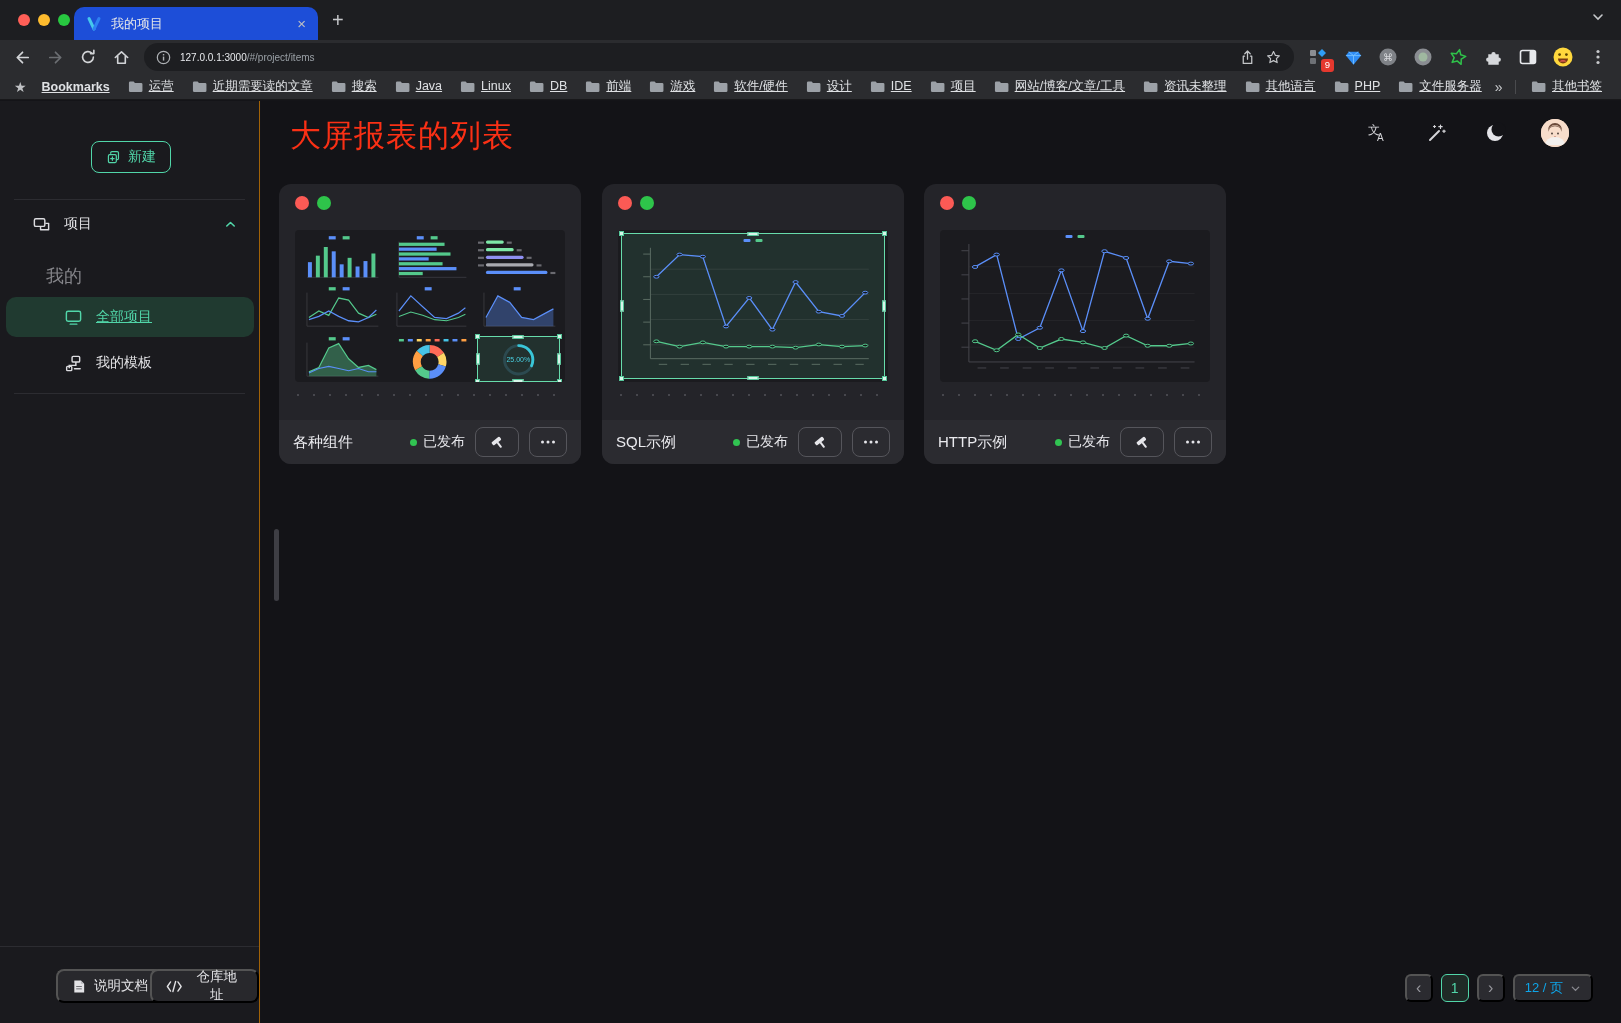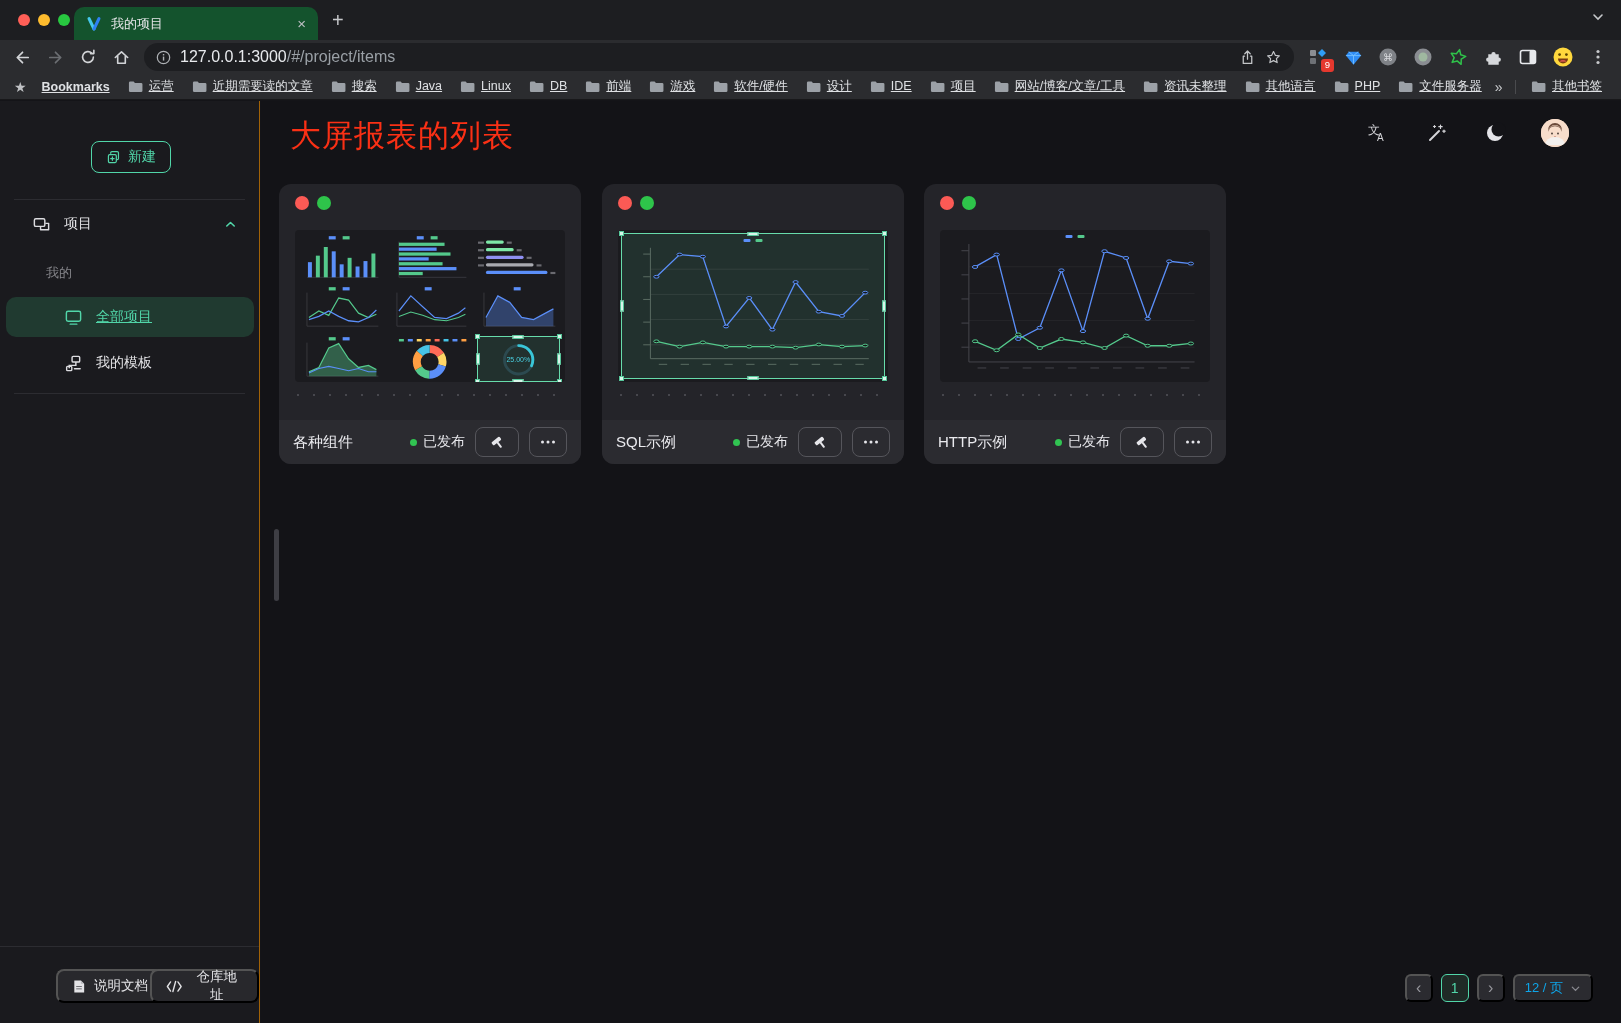--- a/index.html
+++ b/index.html
@@ -4,29 +4,29 @@
 <style>
   * { margin:0; padding:0; box-sizing:border-box; }
   html,body { background:#000; }
   body { font-family:"Liberation Sans","DejaVu Sans",sans-serif; }
   .window { position:relative; width:1621px; height:1023px; background:#141418; overflow:hidden; }
 
   
   .tabstrip { position:absolute; left:0; top:0; width:100%; height:40px; background:#1d1e21; }
   .traffic { position:absolute; top:14px; width:12px; height:12px; border-radius:50%; }
   .t-red { left:18px; background:#ff5f57; } .t-yellow { left:38px; background:#febc2e; } .t-green { left:58px; background:#28c840; }
-  .tab { position:absolute; left:74px; top:7px; width:244px; height:33px; background:#14532d; border-radius:10px 10px 0 0; display:flex; align-items:center; padding:0 12px; gap:9px; }
+  .tab { position:absolute; left:74px; top:7px; width:244px; height:33px; background:#1d4ed8; border-radius:10px 10px 0 0; display:flex; align-items:center; padding:0 12px; gap:9px; }
   .tab-title { font-size:13px; color:#e5e6e8; flex:1; white-space:nowrap; overflow:hidden; }
   .tab-close { color:#bdbfc3; font-size:15px; line-height:1; cursor:default; }
   .newtab-btn { position:absolute; left:332px; top:9px; color:#c6c8cb; font-size:20px; font-weight:300; }
   .tab-search { position:absolute; right:16px; top:10px; }
   .toolbar { position:absolute; left:0; top:40px; width:100%; height:34px; background:#2b2c2f; display:flex; align-items:center; padding:0 12px; gap:13px; }
   .nav-ic { width:20px; height:20px; display:flex; align-items:center; justify-content:center; }
   .urlbar { flex:1; max-width:1150px; height:28px; background:#1d1e21; border-radius:14px; display:flex; align-items:center; padding:0 12px; gap:9px; }
-  .url-text { font-size:16px; color:#e8eaed; white-space:nowrap; overflow:hidden; flex:1; }
+  .url-text { font-size:10px; color:#e8eaed; white-space:nowrap; overflow:hidden; flex:1; }
   .url-text .path { color:#9aa0a6; }
   .ext-row { display:flex; align-items:center; gap:13px; }
   .ext-ic { position:relative; width:22px; height:22px; display:flex; align-items:center; justify-content:center; }
   .ext-badge { position:absolute; right:-5px; bottom:-4px; background:#e5382e; color:#fff; font-size:9.5px; padding:1px 4px; border-radius:3px; line-height:1.15; }
   .bookmarksbar { position:absolute; left:0; top:74px; width:100%; height:26px; background:#2b2c2f; border-bottom:1px solid #18181a; display:flex; align-items:center; padding:0 14px; gap:8px; white-space:nowrap; overflow:hidden; }
   .bm-list { display:flex; align-items:center; gap:8px; overflow:hidden; }
   .bm-item { display:flex; align-items:center; gap:6px; padding:2px 5px; color:#dfe1e4; font-size:12.5px; flex:0 0 auto;text-decoration:underline; }
   .bm-label { margin-top:-1px; }
   .bm-star { color:#bfc1c4; font-size:14px; margin-right:2px; }
   .bm-right { margin-left:auto; display:flex; align-items:center; gap:10px; flex:0 0 auto; }
@@ -34,21 +34,21 @@
   .bm-more { color:#c9cbce; font-size:14px; }
 
   
   .app { position:absolute; left:0; top:101px; width:100%; height:922px; background:#141418; }
   .sidebar { position:absolute; left:0; top:0; width:260px; height:100%; background:#1a1a1e; border-right:1px solid #a16207; }
   .new-btn { position:absolute; left:91px; top:40px; width:80px; height:32px; border:1px solid #51d6a9; border-radius:8px; background:transparent; color:#51d6a9; font-size:14px; display:flex; align-items:center; justify-content:center; gap:7px; }
   .sb-divider { position:absolute; left:14px; right:14px; height:1px; background:#2c2c31; }
   .sb-row { position:absolute; left:0; width:100%; display:flex; align-items:center; color:#e2e2e5; font-size:14px; }
   .sb-icon { display:flex; align-items:center; justify-content:center; }
   .sb-active { position:absolute; left:6px; width:248px; height:40px; background:#203a30; border-radius:10px; display:flex; align-items:center; color:#51d6a9; font-size:14px; }
-  .sb-group { position:absolute; left:46px; color:#85858a; font-size:13px; }
+  .sb-group { position:absolute; left:46px; color:#85858a; font-size:18px; }
   .side-btn { position:absolute; height:34px; background:#28282c; border-radius:8px; display:flex; align-items:center; justify-content:center; gap:8px; color:#e3e3e6; font-size:13.5px; padding:0 14px; }
 
   .content { position:absolute; left:261px; top:0; right:0; height:100%; background:#131317; }
   .page-title { position:absolute; left:29px; top:14px; font-size:31px; color:#fa3015; font-weight:500; letter-spacing:1px; }
   .hdr-icons { position:absolute; top:18px; right:52px; display:flex; align-items:center; gap:33px; }
   .hdr-ic { width:26px; height:26px; display:flex; align-items:center; justify-content:center; }
   .avatar { width:28px; height:28px; border-radius:50%; overflow:hidden; background:#f6d7c4; }
   .scroll-thumb { position:absolute; left:13px; top:428px; width:5px; height:72px; background:#3e3e44; border-radius:3px; }
 
   

